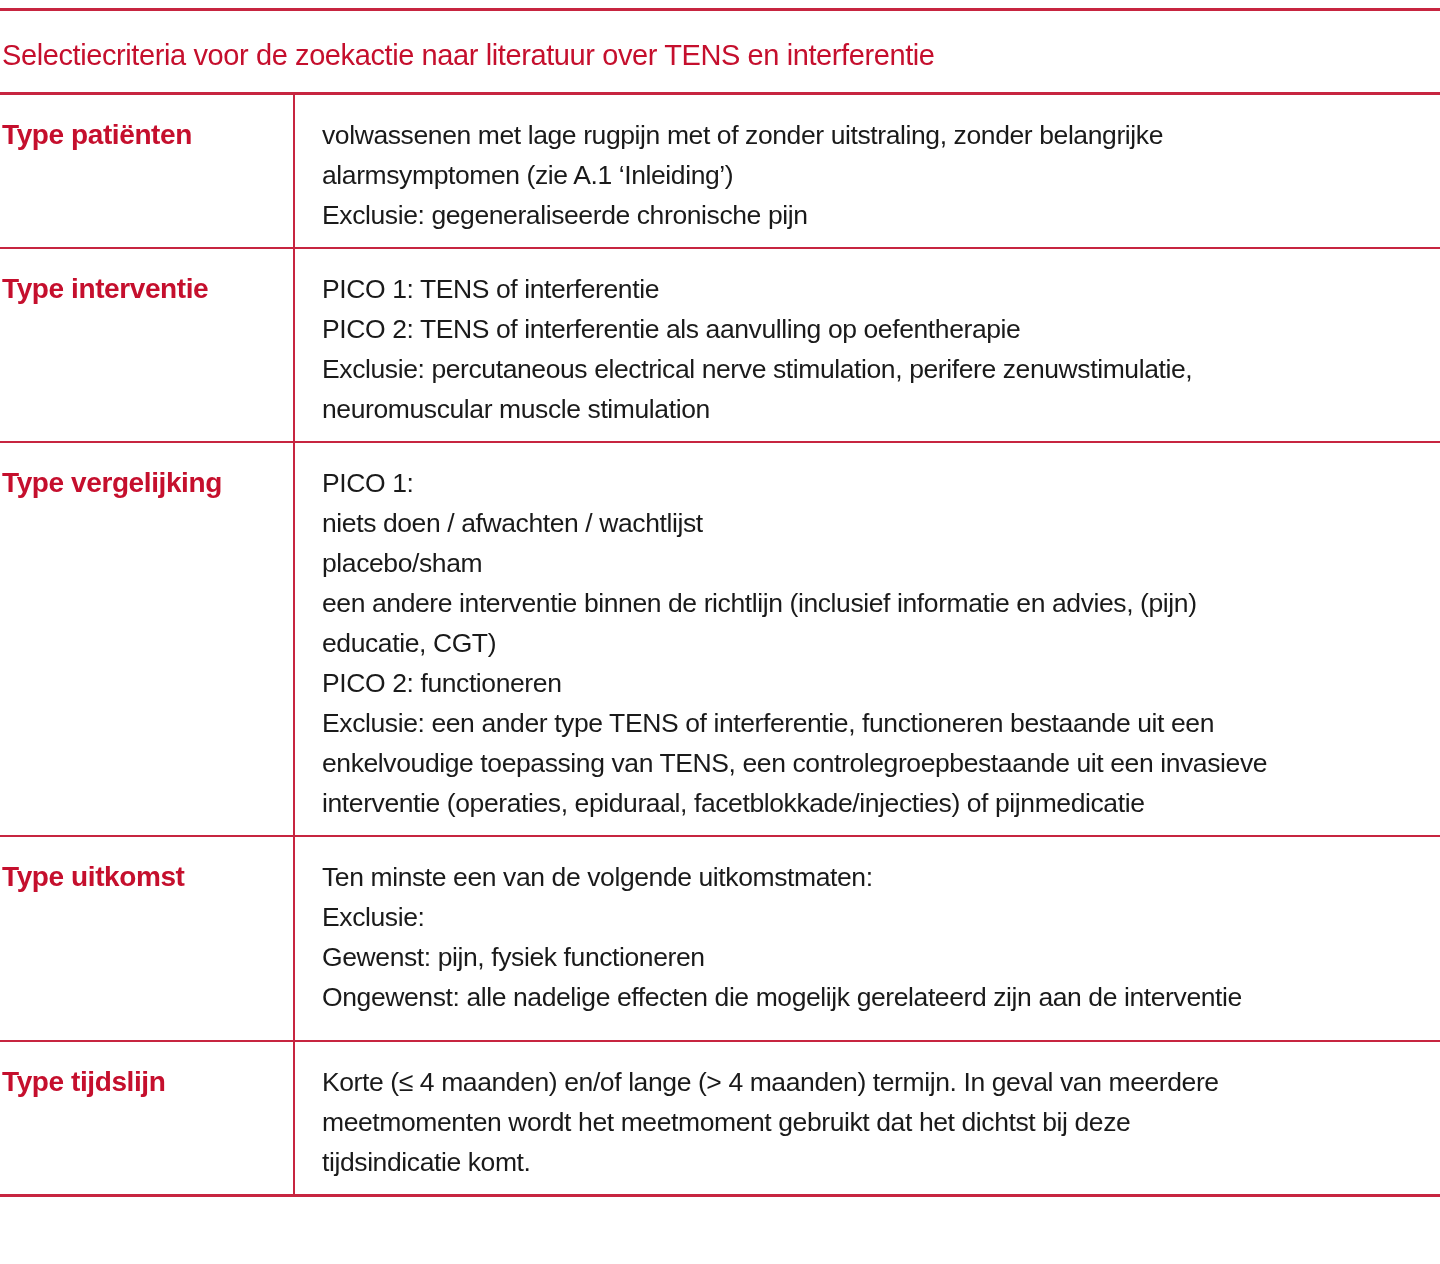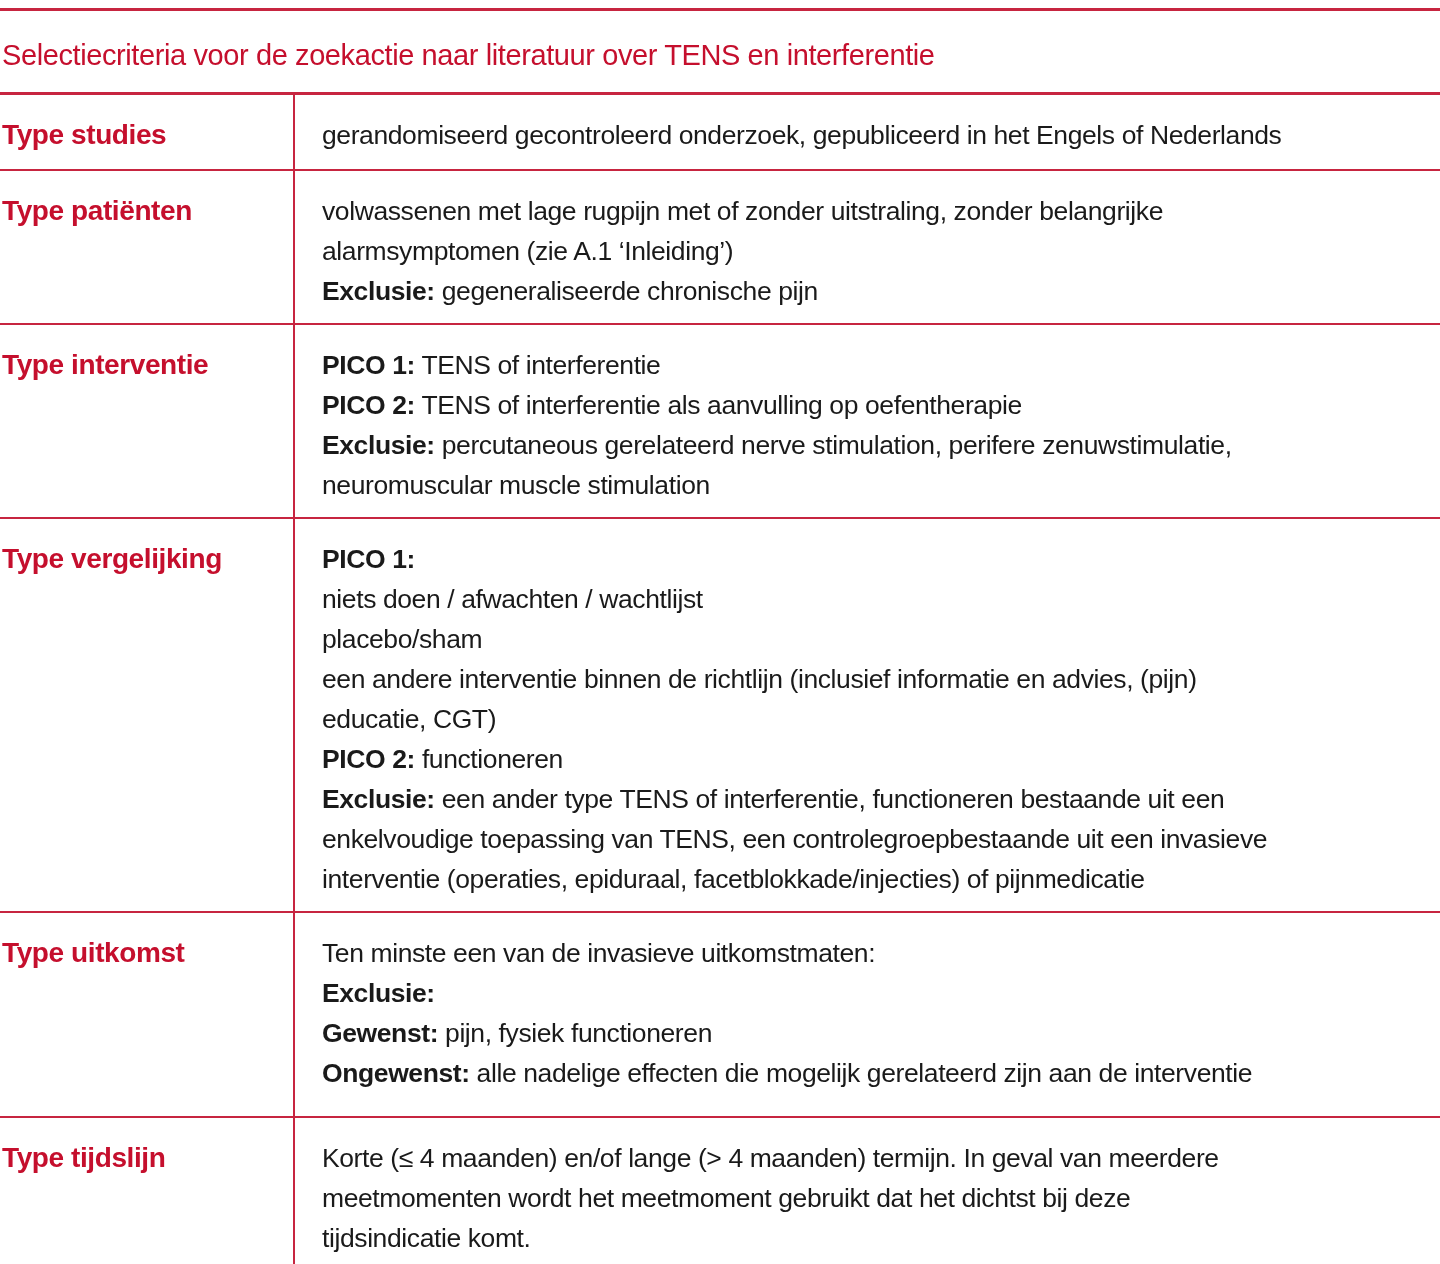--- a/index.html
+++ b/index.html
@@ -50,71 +50,65 @@
   tr.r1{height:154px;border-radius:9px;}
   tr.r2{height:191px;}
   tr.r3{height:392px;margin-top:41px;}
   tr.r4{height:205px;}
   tr.r5{height:150px;}
   .line{
     font-size:26.5px;line-height:40px;
     letter-spacing:-0.4px;
     white-space:nowrap;
   }
-  .line b{font-weight:bold;}
+  .line b{font-weight:normal;}
 </style>
 </head>
 <body>
 
 <div class="page">
   <div class="top-rule"></div>
   <div class="title">Selectiecriteria voor de zoekactie naar literatuur over TENS en interferentie</div>
   <table class="criteria">
     <tbody id="criteria-body">
-        <tr class="r0">
-          <th>Type studies</th>
-          <td>
-            <div class="line"><span>gerandomiseerd gecontroleerd onderzoek, gepubliceerd in het Engels of Nederlands</span></div>
-          </td>
-        </tr>
         <tr class="r1">
           <th>Type patiënten</th>
           <td>
             <div class="line"><span>volwassenen met lage rugpijn met of zonder uitstraling, zonder belangrijke</span></div>
             <div class="line"><span>alarmsymptomen (zie A.1 ‘Inleiding’)</span></div>
             <div class="line"><b>Exclusie:</b><span> gegeneraliseerde chronische pijn</span></div>
           </td>
         </tr>
         <tr class="r2">
           <th>Type interventie</th>
           <td>
             <div class="line"><b>PICO 1:</b><span> TENS of interferentie</span></div>
             <div class="line"><b>PICO 2:</b><span> TENS of interferentie als aanvulling op oefentherapie</span></div>
-            <div class="line"><b>Exclusie:</b><span> percutaneous gerelateerd nerve stimulation, perifere zenuwstimulatie,</span></div>
+            <div class="line"><b>Exclusie:</b><span> percutaneous electrical nerve stimulation, perifere zenuwstimulatie,</span></div>
             <div class="line"><span>neuromuscular muscle stimulation</span></div>
           </td>
         </tr>
         <tr class="r3">
           <th>Type vergelijking</th>
           <td>
             <div class="line"><b>PICO 1:</b></div>
             <div class="line"><span>niets doen / afwachten / wachtlijst</span></div>
             <div class="line"><span>placebo/sham</span></div>
             <div class="line"><span>een andere interventie binnen de richtlijn (inclusief informatie en advies, (pijn)</span></div>
             <div class="line"><span>educatie, CGT)</span></div>
             <div class="line"><b>PICO 2:</b><span> functioneren</span></div>
             <div class="line"><b>Exclusie:</b><span> een ander type TENS of interferentie, functioneren bestaande uit een</span></div>
             <div class="line"><span>enkelvoudige toepassing van TENS, een controlegroepbestaande uit een invasieve</span></div>
             <div class="line"><span>interventie (operaties, epiduraal, facetblokkade/injecties) of pijnmedicatie</span></div>
           </td>
         </tr>
         <tr class="r4">
           <th>Type uitkomst</th>
           <td>
-            <div class="line"><span>Ten minste een van de invasieve uitkomstmaten:</span></div>
+            <div class="line"><span>Ten minste een van de volgende uitkomstmaten:</span></div>
             <div class="line"><b>Exclusie:</b></div>
             <div class="line"><b>Gewenst:</b><span> pijn, fysiek functioneren</span></div>
             <div class="line"><b>Ongewenst:</b><span> alle nadelige effecten die mogelijk gerelateerd zijn aan de interventie</span></div>
           </td>
         </tr>
         <tr class="r5">
           <th>Type tijdslijn</th>
           <td>
             <div class="line"><span>Korte (≤ 4 maanden) en/of lange (&gt; 4 maanden) termijn. In geval van meerdere</span></div>
             <div class="line"><span>meetmomenten wordt het meetmoment gebruikt dat het dichtst bij deze</span></div>

